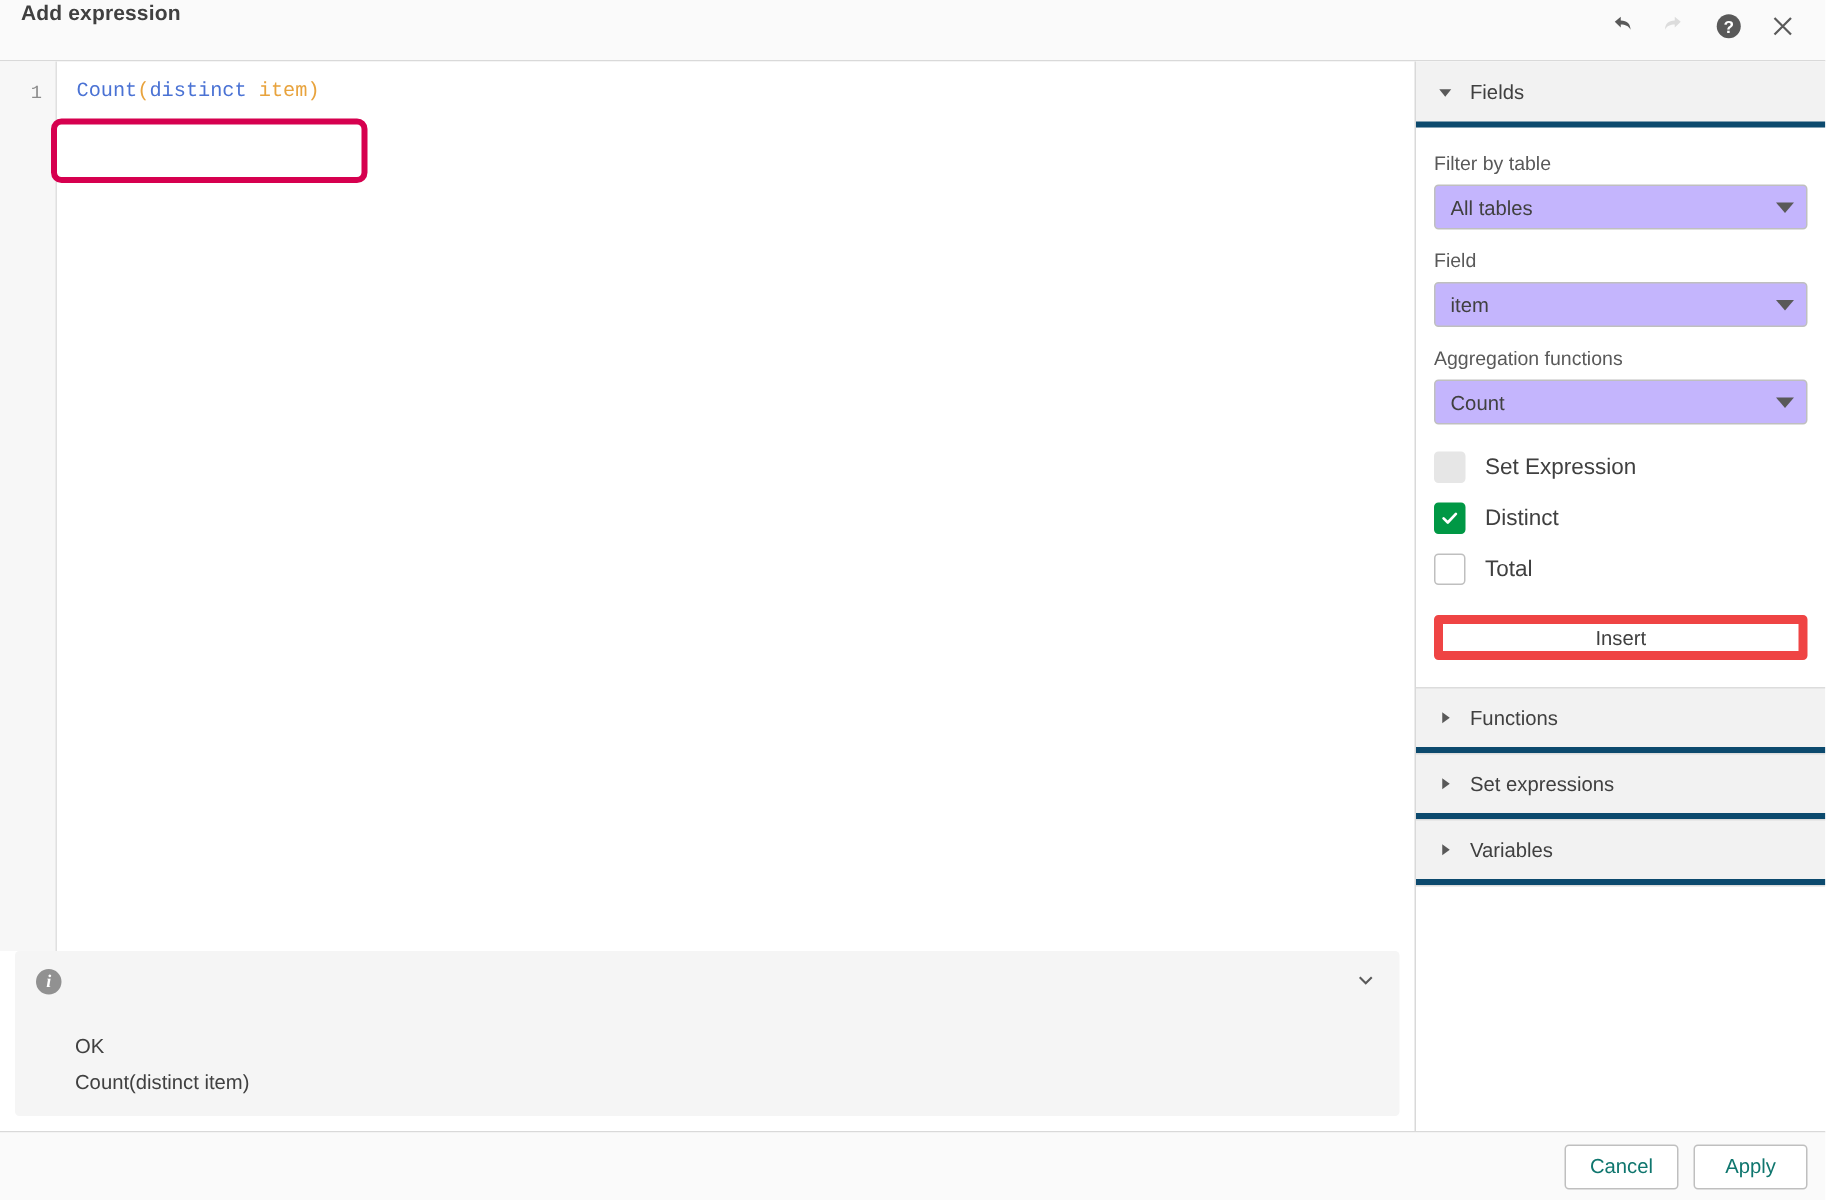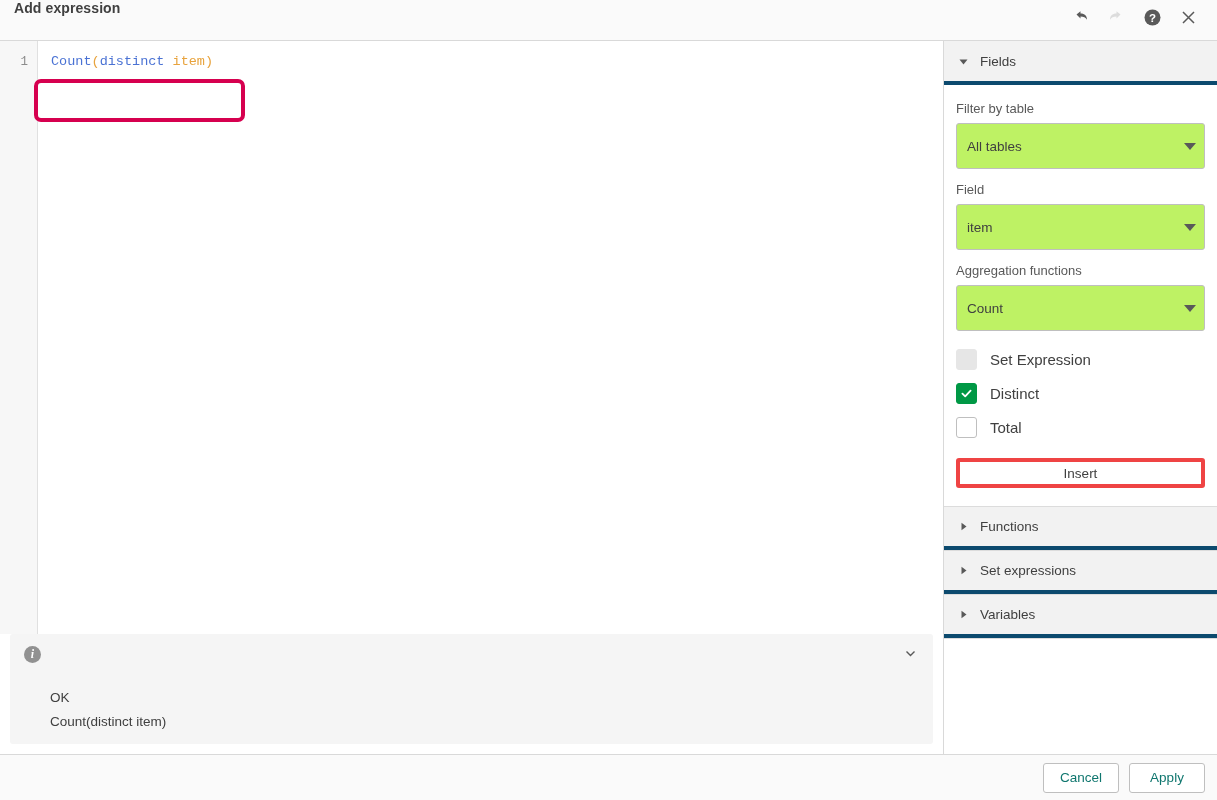--- a/index.html
+++ b/index.html
@@ -216,24 +216,24 @@
     padding: 16px 12px 0 12px;
     flex-shrink: 0;
   }
   .field-label {
     font-size: 13px;
     color: #595959;
     margin-bottom: 6px;
     line-height: 16px;
   }
   .select-box {
-    height: 46px;
+    height: 30px;
     border: 1px solid #bfbfbf;
     border-radius: 3px;
-    background: #bef264;
+    background: #c4b5fd;
     display: flex;
     align-items: center;
     padding: 0 8px 0 10px;
     font-size: 13.5px;
     color: #404040;
     margin-bottom: 13px;
     cursor: pointer;
     position: relative;
   }
   .select-box span.val { flex: 1; overflow: hidden; text-overflow: ellipsis; white-space: nowrap; }
@@ -272,21 +272,21 @@
     font-size: 13px;
     color: #9c9c9c;
     line-height: 19px;
     margin: 2px 0 10px 0;
     max-width: 240px;
   }
 
   .insert-btn {
     width: 100%;
     height: 30px;
-    border: 4px solid #ef4444;
+    border: 6px solid #ef4444;
     border-radius: 3px;
     background: #ffffff;
     font-size: 13.5px;
     color: #404040;
     cursor: pointer;
     margin-top: 12px;
     margin-bottom: 18px;
     font-family: "Liberation Sans", sans-serif;
   }
 

